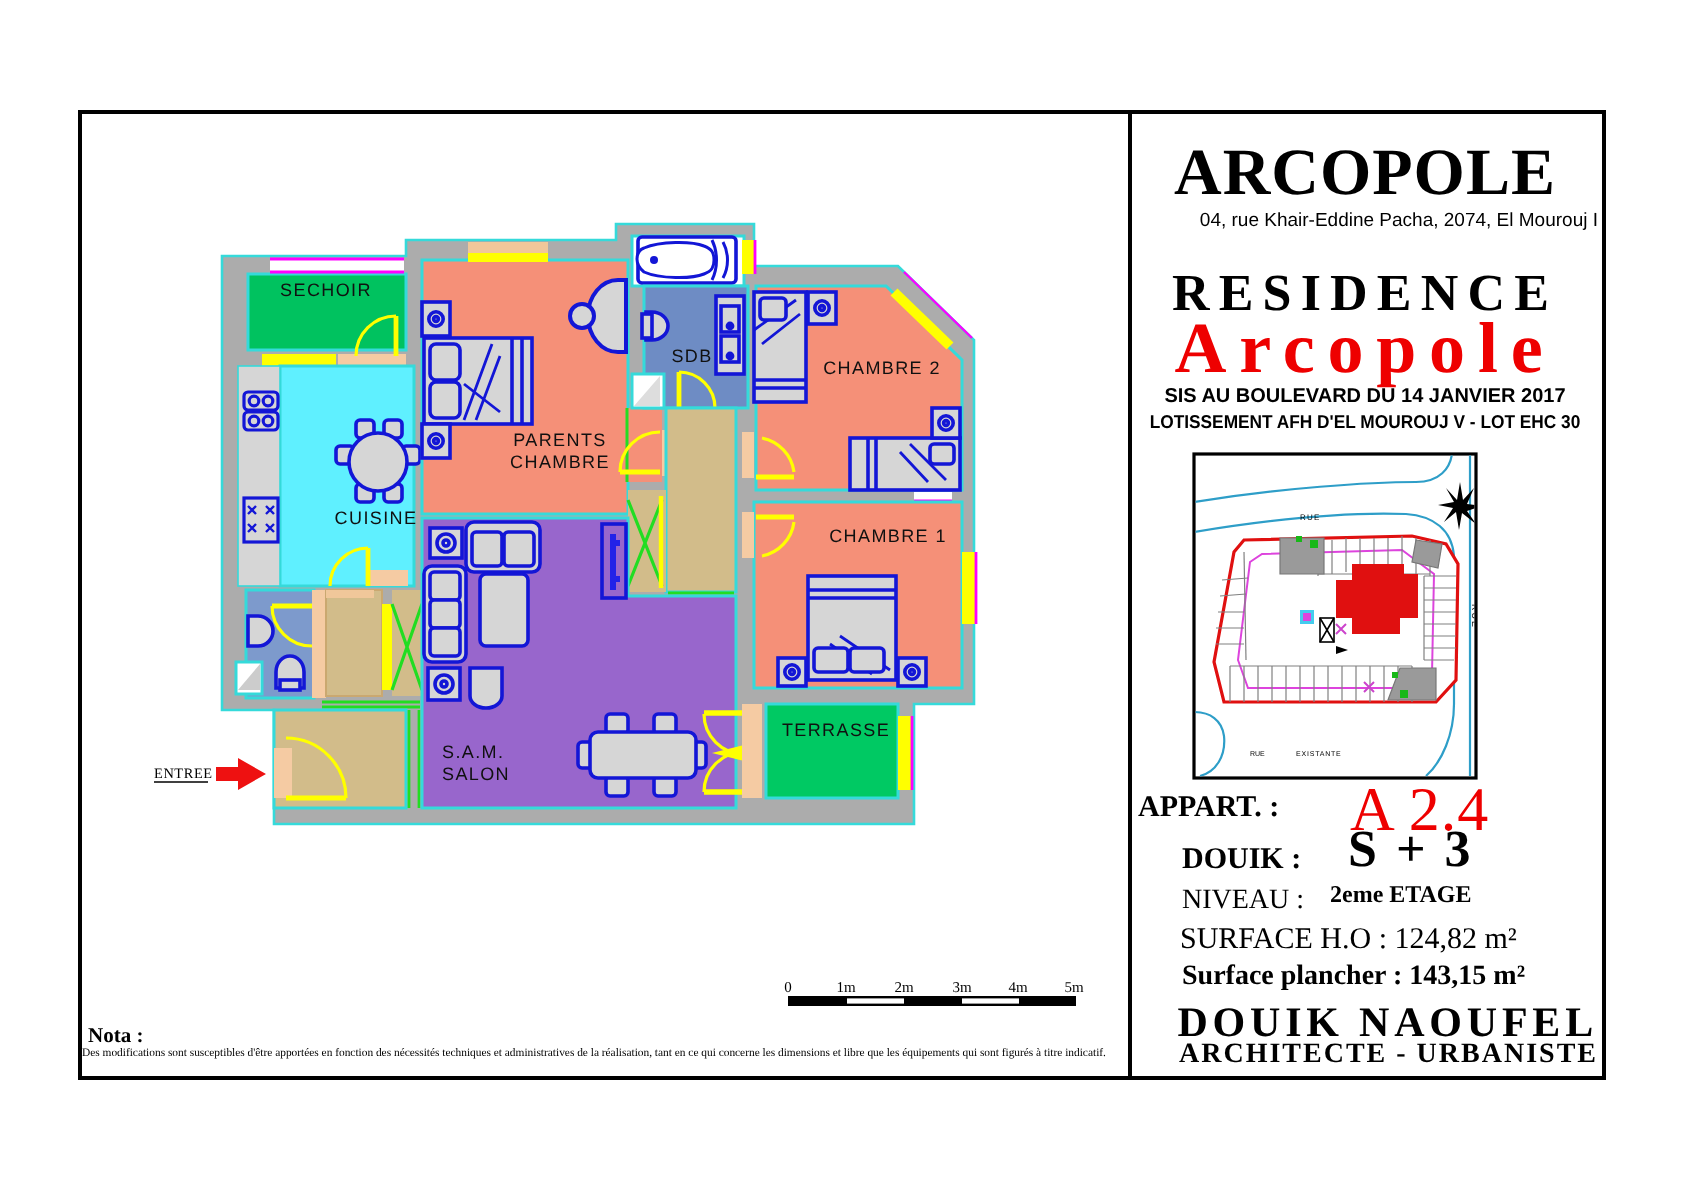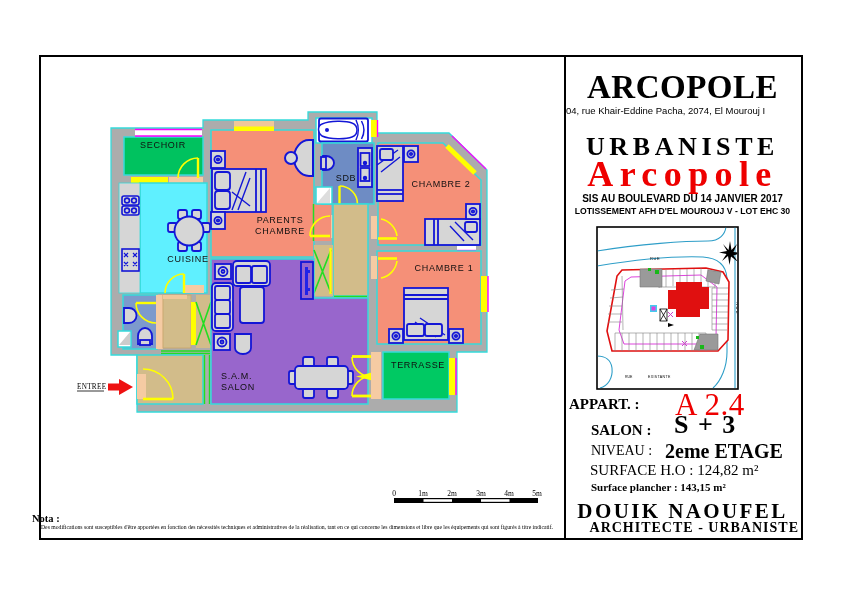--- a/index.html
+++ b/index.html
@@ -407,42 +407,42 @@
 <text x="452" y="496" text-anchor="middle">2m</text>
 <text x="481" y="496" text-anchor="middle">3m</text>
 <text x="509" y="496" text-anchor="middle">4m</text>
 <text x="537" y="496" text-anchor="middle">5m</text>
 </g>
 </g>
 </svg>
 
 <div class="abs serif" style="left:566px;top:69px;width:233px;text-align:center;font-size:33px;font-weight:bold;letter-spacing:0.5px;">ARCOPOLE</div>
 
-<div class="abs" style="left:566px;top:105px;width:233px;text-align:left;font-size:9.5px;">04, rue Khair-Eddine Pacha, 2074, El Mourouj I</div>
-
-<div class="abs serif" style="left:566px;top:132px;width:233px;text-align:center;font-size:26px;font-weight:bold;letter-spacing:4.6px;">URBANISTE</div>
+<div class="abs" style="left:566px;top:105px;width:233px;text-align:right;font-size:9.5px;">04, rue Khair-Eddine Pacha, 2074, El Mourouj I</div>
+
+<div class="abs serif" style="left:566px;top:132px;width:233px;text-align:center;font-size:26px;font-weight:bold;letter-spacing:4.6px;">RESIDENCE</div>
 
 <div class="abs serif" style="left:566px;top:153px;width:233px;text-align:center;font-size:36px;font-weight:bold;color:#ee0000;letter-spacing:6.4px;">Arcopole</div>
 
 <div class="abs" style="left:566px;top:193px;width:233px;text-align:center;font-size:10px;font-weight:bold;">SIS AU BOULEVARD DU 14 JANVIER 2017</div>
 
 <div class="abs" style="left:566px;top:206px;width:233px;text-align:center;font-size:9.3px;font-weight:bold;transform:scaleX(0.93);transform-origin:center;">LOTISSEMENT AFH D'EL MOUROUJ V - LOT EHC 30</div>
 
 <div class="abs serif" style="left:569px;top:396px;font-size:15px;font-weight:bold;">APPART.&nbsp;:</div>
 <div class="abs serif" style="left:675px;top:387px;font-size:31px;font-weight:normal;color:#ee0000;letter-spacing:0.5px;">A 2.4</div>
 
-<div class="abs serif" style="left:591px;top:422px;font-size:15px;font-weight:bold;">SALON :</div>
+<div class="abs serif" style="left:591px;top:422px;font-size:15px;font-weight:bold;">DOUIK :</div>
 <div class="abs serif" style="left:674px;top:410px;font-size:26px;font-weight:bold;letter-spacing:1.5px;">S + 3</div>
 
 <div class="abs serif" style="left:591px;top:443px;font-size:14px;font-weight:normal;">NIVEAU :</div>
-<div class="abs serif" style="left:665px;top:440px;font-size:20px;font-weight:bold;">2eme ETAGE</div>
+<div class="abs serif" style="left:665px;top:440px;font-size:12px;font-weight:bold;">2eme ETAGE</div>
 
 <div class="abs serif" style="left:590px;top:462px;font-size:15px;font-weight:normal;">SURFACE H.O : 124,82 m²</div>
 
-<div class="abs serif" style="left:591px;top:481px;font-size:11px;font-weight:bold;">Surface plancher : 143,15 m²</div>
-
-<div class="abs serif" style="left:566px;top:499px;width:233px;text-align:center;font-size:21px;font-weight:bold;letter-spacing:2.4px;">DOUIK NAOUFEL</div>
+<div class="abs serif" style="left:591px;top:481px;font-size:14px;font-weight:bold;">Surface plancher : 143,15 m²</div>
+
+<div class="abs serif" style="left:566px;top:499px;width:233px;text-align:right;font-size:21px;font-weight:bold;letter-spacing:2.4px;">DOUIK NAOUFEL</div>
 
 <div class="abs serif" style="left:566px;top:520px;width:233px;text-align:right;font-size:14px;font-weight:bold;letter-spacing:1px;">ARCHITECTE - URBANISTE</div>
 
-<div class="abs serif" style="left:32px;top:513px;font-size:10.5px;font-weight:bold;">Nota :</div>
+<div class="abs serif" style="left:44px;top:513px;font-size:10.5px;font-weight:bold;">Nota :</div>
 
 <div class="abs serif" style="left:41px;top:524px;width:530px;font-size:5.7px;white-space:nowrap;">Des modifications sont susceptibles d'être apportées en fonction des nécessités techniques et administratives de la réalisation, tant en ce qui concerne les dimensions et libre que les équipements qui sont figurés à titre indicatif.</div>
 
 </body></html>

